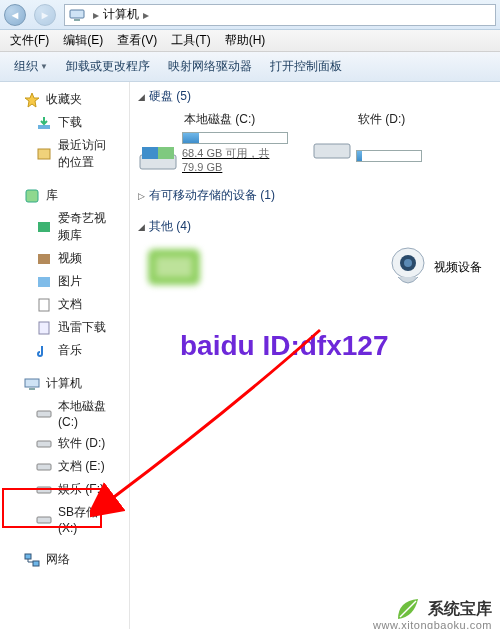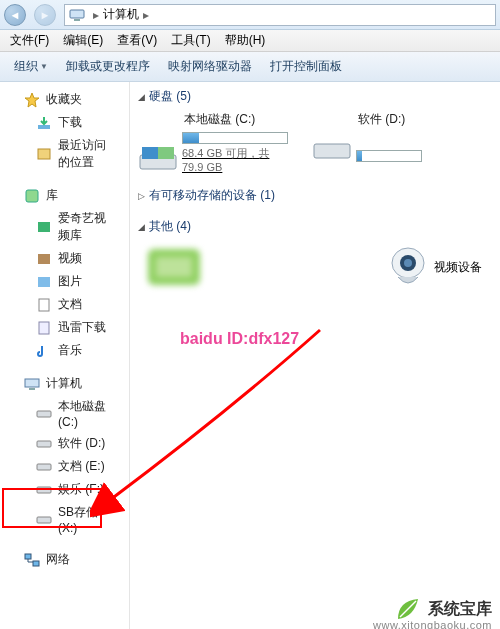--- a/index.html
+++ b/index.html
@@ -44,21 +44,21 @@
 .bar-wrap { flex:1; }
 .bar { height:12px; border:1px solid #9aa; background:#fff; position:relative; }
 .bar .fill { position:absolute; top:0; left:0; bottom:0; background:linear-gradient(#6fb7e9,#3f8ecb); }
 .cap { color:#6a6a6a; font-size:11px; margin-top:2px; }
 
 .others { display:flex; gap:50px; align-items:center; margin-top:8px; margin-left:4px; }
 .other-item { display:flex; flex-direction:row; align-items:center; gap:4px; }
 .blur { filter:blur(3px); }
 
 
-.watermark { position:absolute; color:#ec4899; font-size:16px; font-weight:600; left:180px; top:330px; pointer-events:none; }
+.watermark { position:absolute; color:#6d28d9; font-size:28px; font-weight:600; left:180px; top:330px; pointer-events:none; }
 .redbox { position:absolute; border:2px solid #ff0000; width:100px; height:40px; left:2px; top:488px; pointer-events:none; }
 .arrow { position:absolute; left:90px; top:320px; pointer-events:none; }
 .footer-logo { position:absolute; right:8px; bottom:6px; display:flex; align-items:center; gap:6px; color:#444; font-size:18px; }
 .footer-url { position:absolute; right:8px; bottom:-2px; color:#888; font-size:11px; letter-spacing:0.5px;}
 </style>
 </head>
 <body>
 
 <div class="titlebar">
   <div class="nav-btn">

